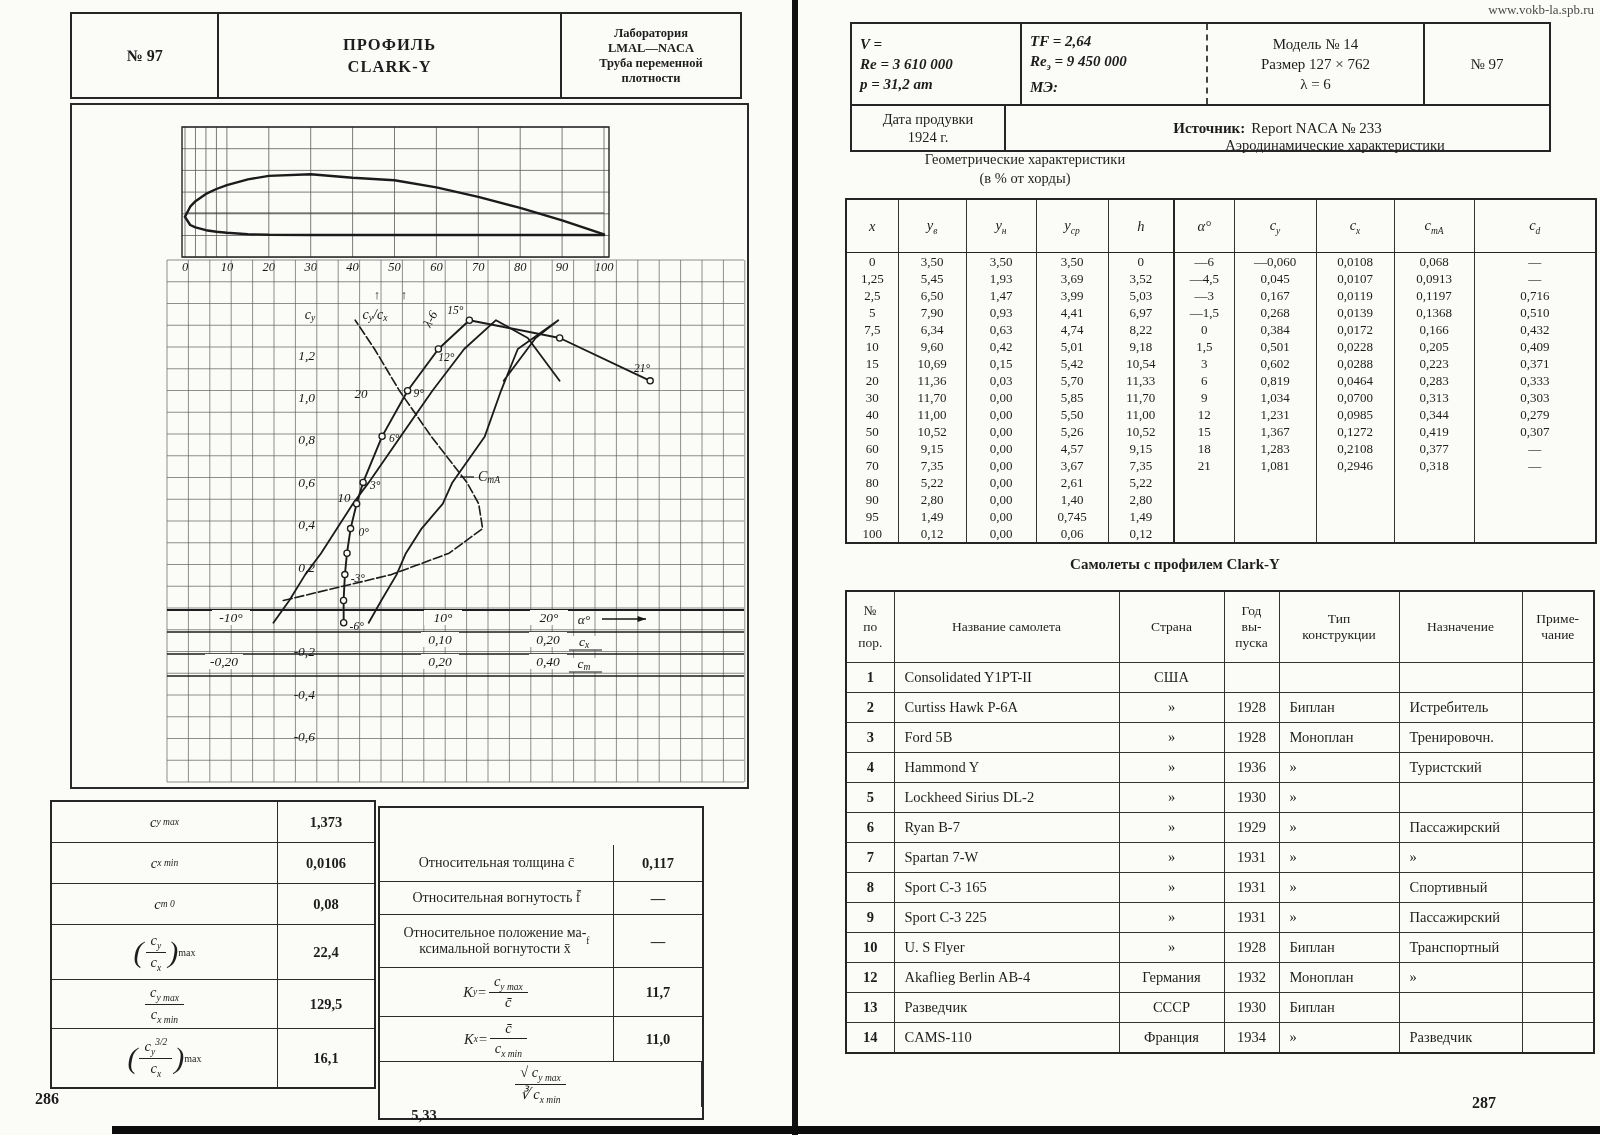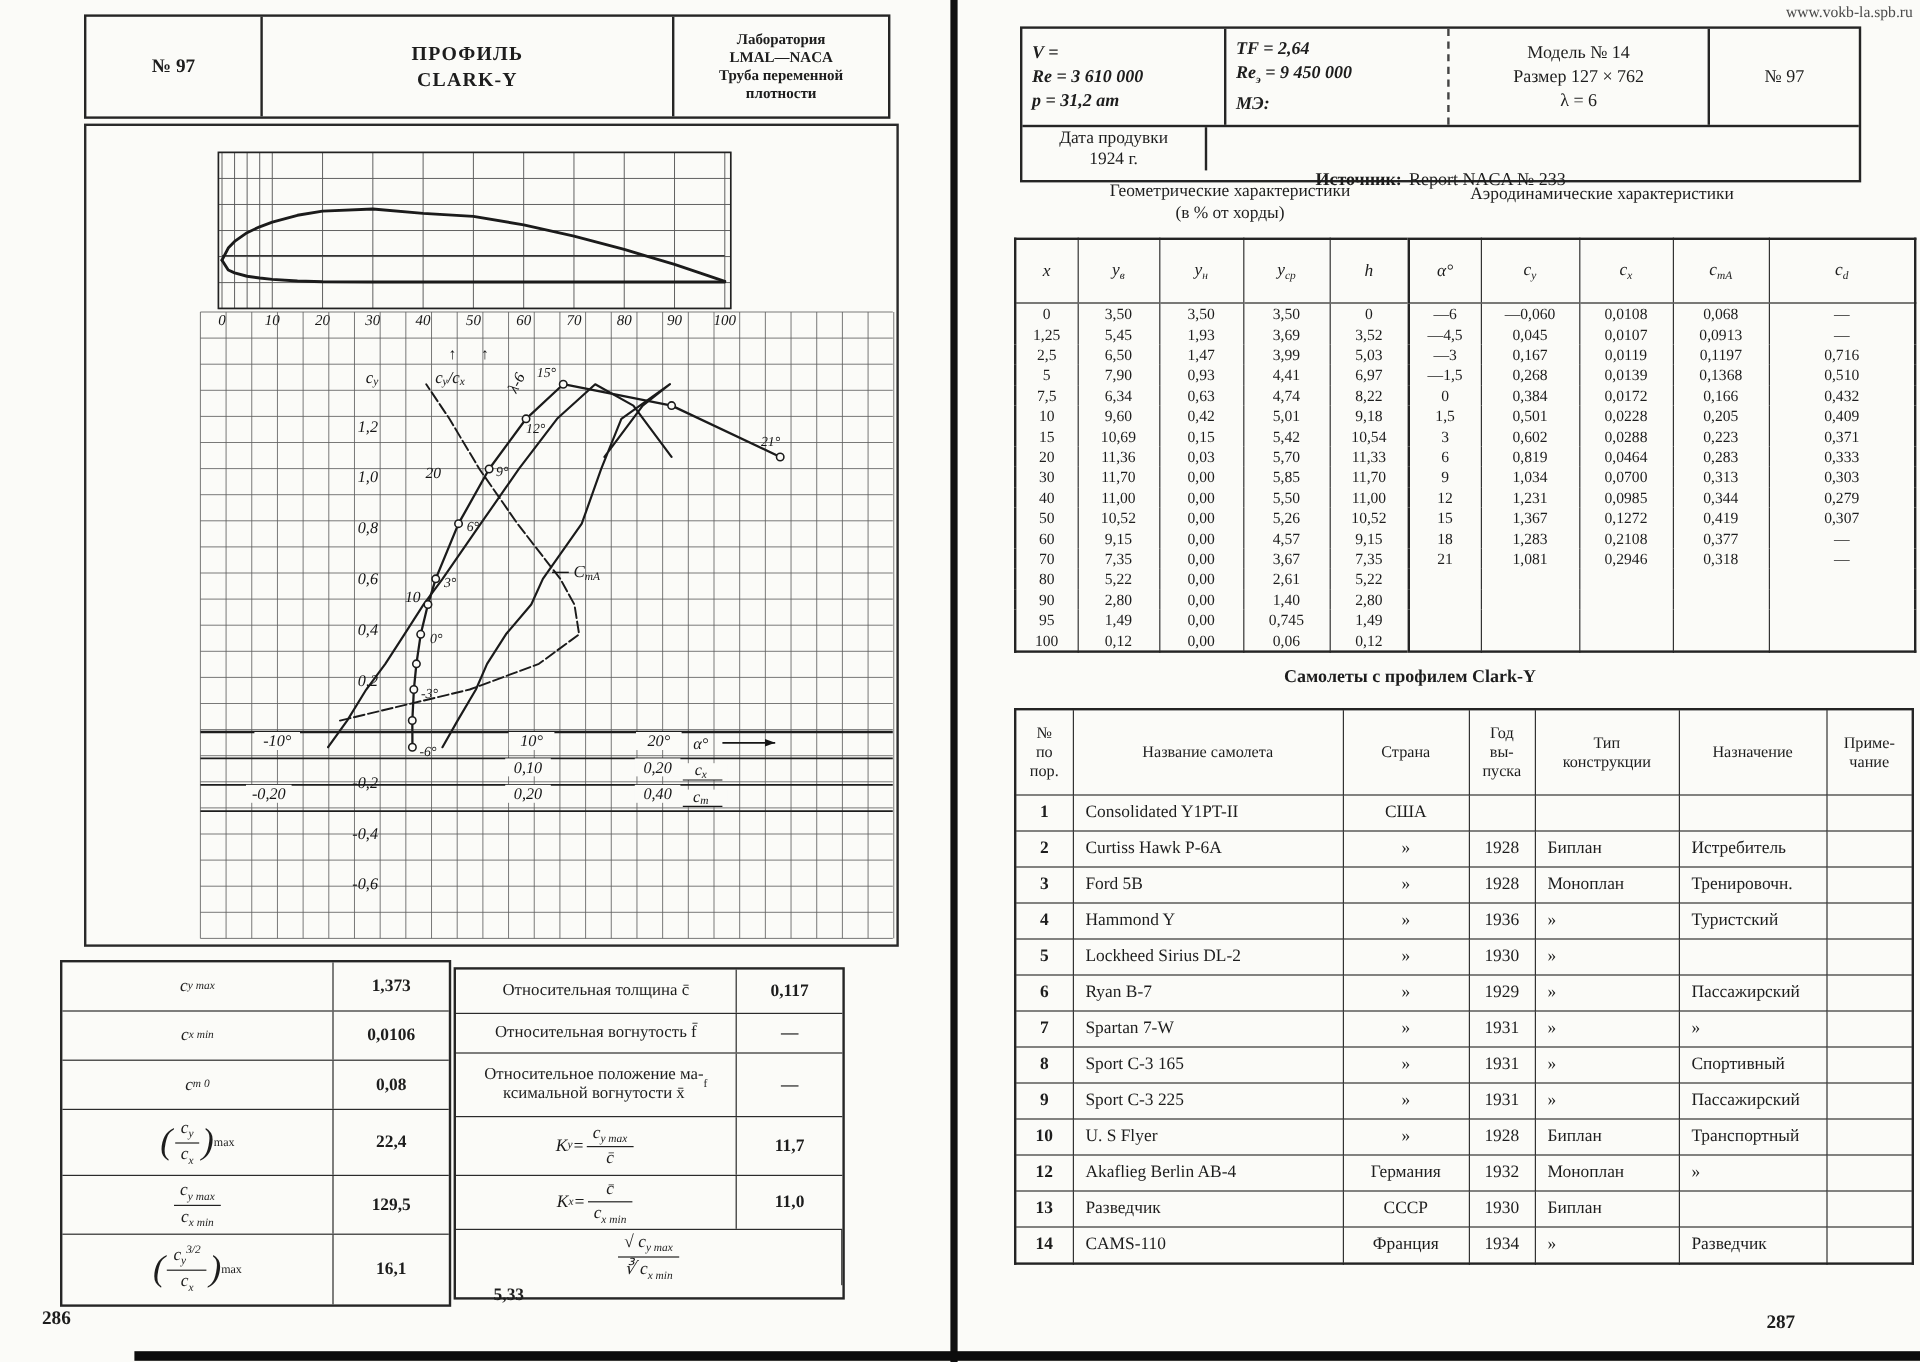--- a/index.html
+++ b/index.html
@@ -39,29 +39,29 @@
   
   #rp-header{left:850px;top:22px;width:697px;border:2px solid #252525;}
   #rp-r1{display:flex;height:80px;}
   #rp-r1 .cell{display:flex;flex-direction:column;justify-content:center;padding:2px 8px;}
   #rp-c1{width:152px;align-items:flex-start;}
   #rp-c2{width:168px;border-left:2px solid #252525;align-items:flex-start;}
   #rp-c3{flex:1;border-left:2px dashed #444;align-items:center;}
   #rp-c4{width:108px;border-left:2px solid #252525;align-items:center;font-size:15px;}
   .mline{font-weight:bold;font-style:italic;font-size:15px;line-height:20px;}
   .nline{font-size:15px;line-height:20px;text-align:center;}
-  #rp-r2{display:flex;border-top:2px solid #252525;height:44px;flex-direction:column;}
+  #rp-r2{display:flex;border-top:2px solid #252525;height:44px;}
   #rp-date{width:152px;border-right:2px solid #252525;display:flex;flex-direction:column;justify-content:center;
            align-items:center;font-size:14.5px;line-height:18px;}
   #rp-src{flex:1;display:flex;justify-content:center;align-items:center;font-size:15px;}
   #rp-src b{margin-right:6px;}
   
   .sect{font-weight:normal;font-size:14.5px;text-align:center;line-height:19px;}
   #sect-geo{left:885px;top:150px;width:280px;}
-  #sect-aero{left:1195px;top:153px;width:280px;}
+  #sect-aero{left:1195px;top:136px;width:280px;}
   
   #main-table-wrap{left:845px;top:198px;}
   #main-table{border-collapse:collapse;table-layout:fixed;width:750px;border:2px solid #242424;}
   #main-table th{height:50px;font-weight:normal;font-style:italic;font-size:14.5px;border-left:1px solid #333;
                  border-bottom:1.5px solid #242424;text-align:center;}
   #main-table td{height:17px;font-size:13px;border-left:1px solid #333;text-align:center;padding:0;white-space:nowrap;}
   #main-table th:first-child,#main-table td:first-child{border-left:none;}
   #main-table th:nth-child(6),#main-table td:nth-child(6){border-left:2.5px solid #242424;}
   
   #ac-title{left:845px;top:556px;width:660px;font-weight:bold;font-size:15px;text-align:center;}
@@ -308,21 +308,21 @@
             <span class="num">c<sub>y</sub><sup>3/2</sup></span>
             <span class="den">c<sub>x</sub></span>
           </span>
           <span class="bigp">)</span>
           <sub class="psub">max</sub>
         </div>
         <div class="fvalue">16,1</div>
       </div>
     </div>
   <div class="abs ftable" id="k-table">
-      <div class="frow" style="height: 36px;">
+      <div class="frow" style="height: 36px; margin-top: 37px;">
         <div class="flabel ru">Относительная толщина c̄</div>
         <div class="fvalue">0,117</div>
       </div>
       <div class="frow" style="height: 32px;">
         <div class="flabel ru">Относительная вогнутость f̄</div>
         <div class="fvalue">—</div>
       </div>
       <div class="frow" style="height: 52px;">
         <div class="flabel ru">Относительное положение ма-<br>ксимальной вогнутости x̄<sub>f</sub></div>
         <div class="fvalue">—</div>

